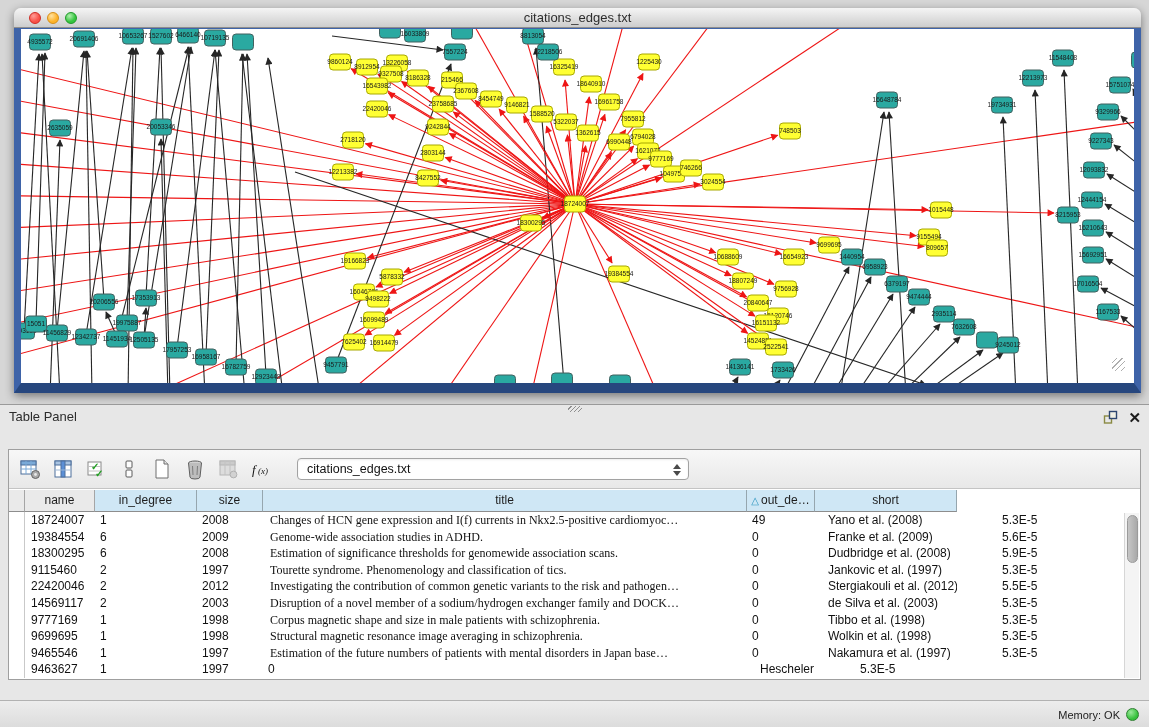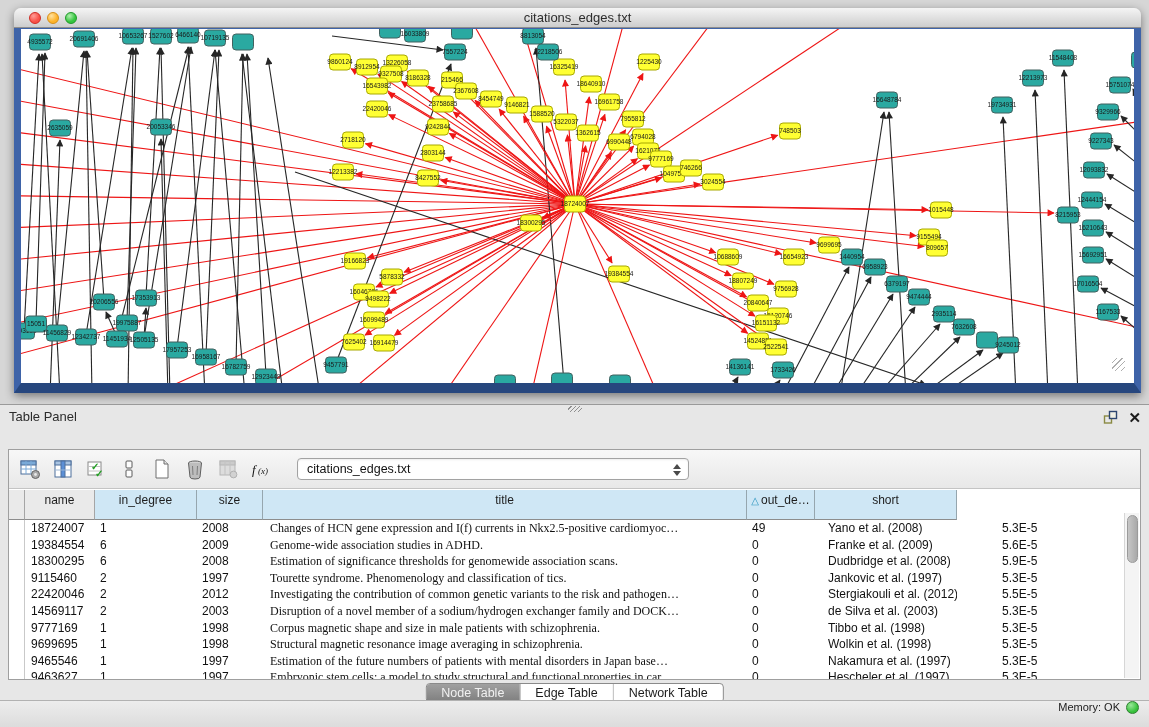--- a/index.html
+++ b/index.html
@@ -42,21 +42,21 @@
            border-radius:4px; position:relative; font-size:12.5px; color:#111;
            line-height:20px; padding-left:9px; box-shadow:inset 0 1px 2px rgba(0,0,0,.08); }
   .combo .arrows { position:absolute; right:7px; top:3px; width:9px; height:16px; }
   .combo .arrows i { display:block; width:0; height:0; margin:2px auto; border-left:4px solid transparent; border-right:4px solid transparent; }
   .combo .arrows i.up { border-bottom:5px solid #4a4a4a; }
   .combo .arrows i.dn { border-top:5px solid #4a4a4a; }
 
   .tablewrap { position:absolute; top:40px; bottom:0; left:0; right:0; overflow:hidden; }
   .grid { display:grid; width:100%;
           grid-template-columns:16px 70px 102px 66px 484px 68px 142px 1fr; }
-  .hcell { height:30px; line-height:21px; font-size:12px; color:#1d1d1d; text-align:center;
+  .hcell { height:22px; line-height:21px; font-size:12px; color:#1d1d1d; text-align:center;
            background:#cfe7f5; border-right:1px solid #96a6ae; border-bottom:1px solid #8d8d8d;
            overflow:hidden; white-space:nowrap; }
   .hcell.gray { background:#eaeaea; border-right-color:#a5a5a5; }
   .sortmark { color:#2e96c0; font-size:10px; margin-right:2px; }
   .cell { height:16.6px; line-height:16.6px; font-size:12px; color:#111; white-space:nowrap;
           overflow:hidden; padding-left:5px; }
   .cell.gutter { background:#fff; border-right:1px solid #c9c9c9; padding:0; }
   .cell.c-name { padding-left:6px; }
   .cell.c-title { padding-left:7px;font-family:Liberation Serif, serif; }
   .cell.c-short { padding-left:13px; }
@@ -68,21 +68,21 @@
 
   .tabs { position:absolute; top:278px; left:50%; transform:translateX(-50%);
           display:flex; height:20px; border:1px solid #8a8a8a; border-radius:4px; overflow:hidden;
           background:#fff; box-shadow:0 1px 0 rgba(255,255,255,.7); }
   .tab { padding:0 15px; line-height:19px; font-size:12.5px; color:#1c1c1c; border-left:1px solid #bdbdbd; }
   .tab:first-child { border-left:none; }
   .tab.active { background:linear-gradient(#a0a0a0,#7e7e7e); color:#f1f1f1; }
 
   .status { position:absolute; left:0; right:0; bottom:0; height:27px;
             background:linear-gradient(#ededed,#dcdcdc); border-top:1px solid #b2b2b2; }
-  .mem { position:absolute; right:10px; top:0; height:27px; display:flex; gap:6px;
+  .mem { position:absolute; right:10px; top:0; height:27px; display:flex; align-items:center; gap:6px;
          font-size:11px; color:#222; }
   .memdot { width:13px; height:13px; border-radius:50%; border:1px solid #2c7f2f;
             background:radial-gradient(circle at 35% 30%, #9ae89a, #35c03a 65%); }
 </style>
 </head>
 <body>
 
 <div class="win">
   <div class="titlebar">
     <span class="tl r"></span>
@@ -629,37 +629,31 @@
             <div class="cell c-title">Estimation of the future numbers of patients with mental disorders in Japan base…</div>
             <div class="cell c-out_degree">0</div>
             <div class="cell c-short">Nakamura et al. (1997)</div>
             <div class="cell c-pagerank">5.3E-5</div>
           </div>
           <div class="grid">
             <div class="cell gutter"></div>
             <div class="cell c-name">9463627</div>
             <div class="cell c-in_degree">1</div>
             <div class="cell c-year">1997</div>
-            <div class="cell c-title">Embryonic stem cells: a model to study structural and functional properties in car…</div>
             <div class="cell c-out_degree">0</div>
             <div class="cell c-short">Hescheler et al. (1997)</div>
             <div class="cell c-pagerank">5.3E-5</div>
           </div>
         </div>
       <div class="vscroll">
         <div class="vthumb"></div>
       </div>
     </div>
   </div>
 
-  <div class="tabs" id="tabs">
-      <span class="tab active">Node Table</span>
-      <span class="tab">Edge Table</span>
-      <span class="tab">Network Table</span>
-    </div>
 
   <div class="status">
     <div class="mem">
       <span>Memory: OK</span>
       <span class="memdot"></span>
     </div>
   </div>
 </div>
 
 </body></html>

